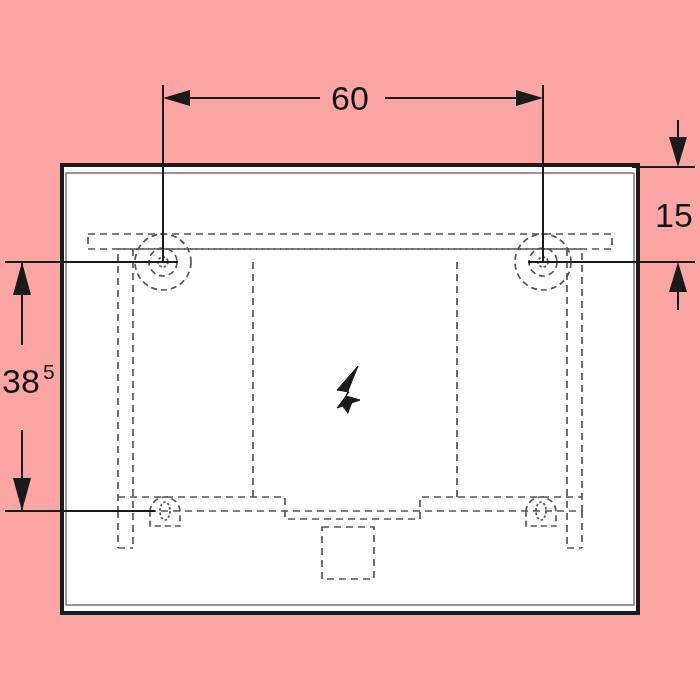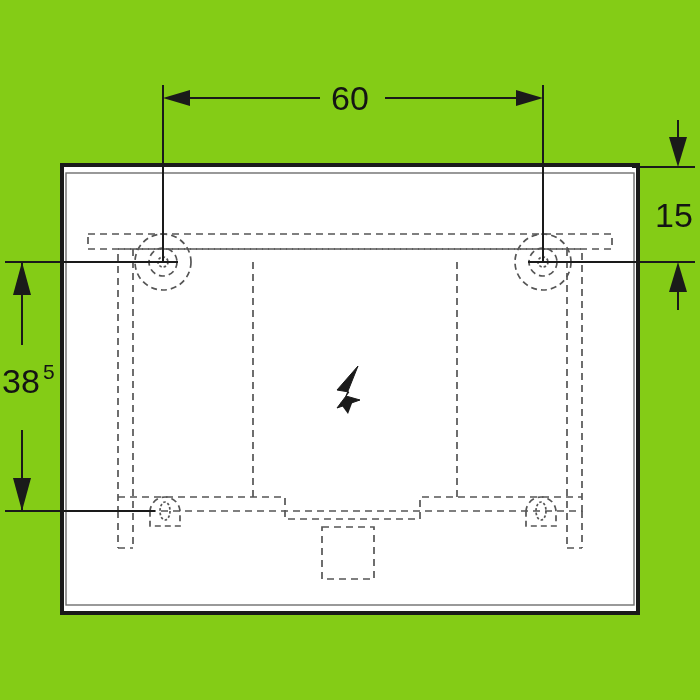--- a/index.html
+++ b/index.html
@@ -7,21 +7,21 @@
     padding: 0;
     background: #ffffff;
   }
   body {
     font-family: "Liberation Sans", sans-serif;
   }
   #drawing-root {
     position: relative;
     width: 700px;
     height: 700px;
-    background: #84cc16;
+    background: #fca5a5;
     overflow: hidden;
   }
   #drawing-svg {
     display: block;
     width: 700px;
     height: 700px;
   }
   .dim-text {
     font-family: "Liberation Sans", sans-serif;
     font-size: 34px;

